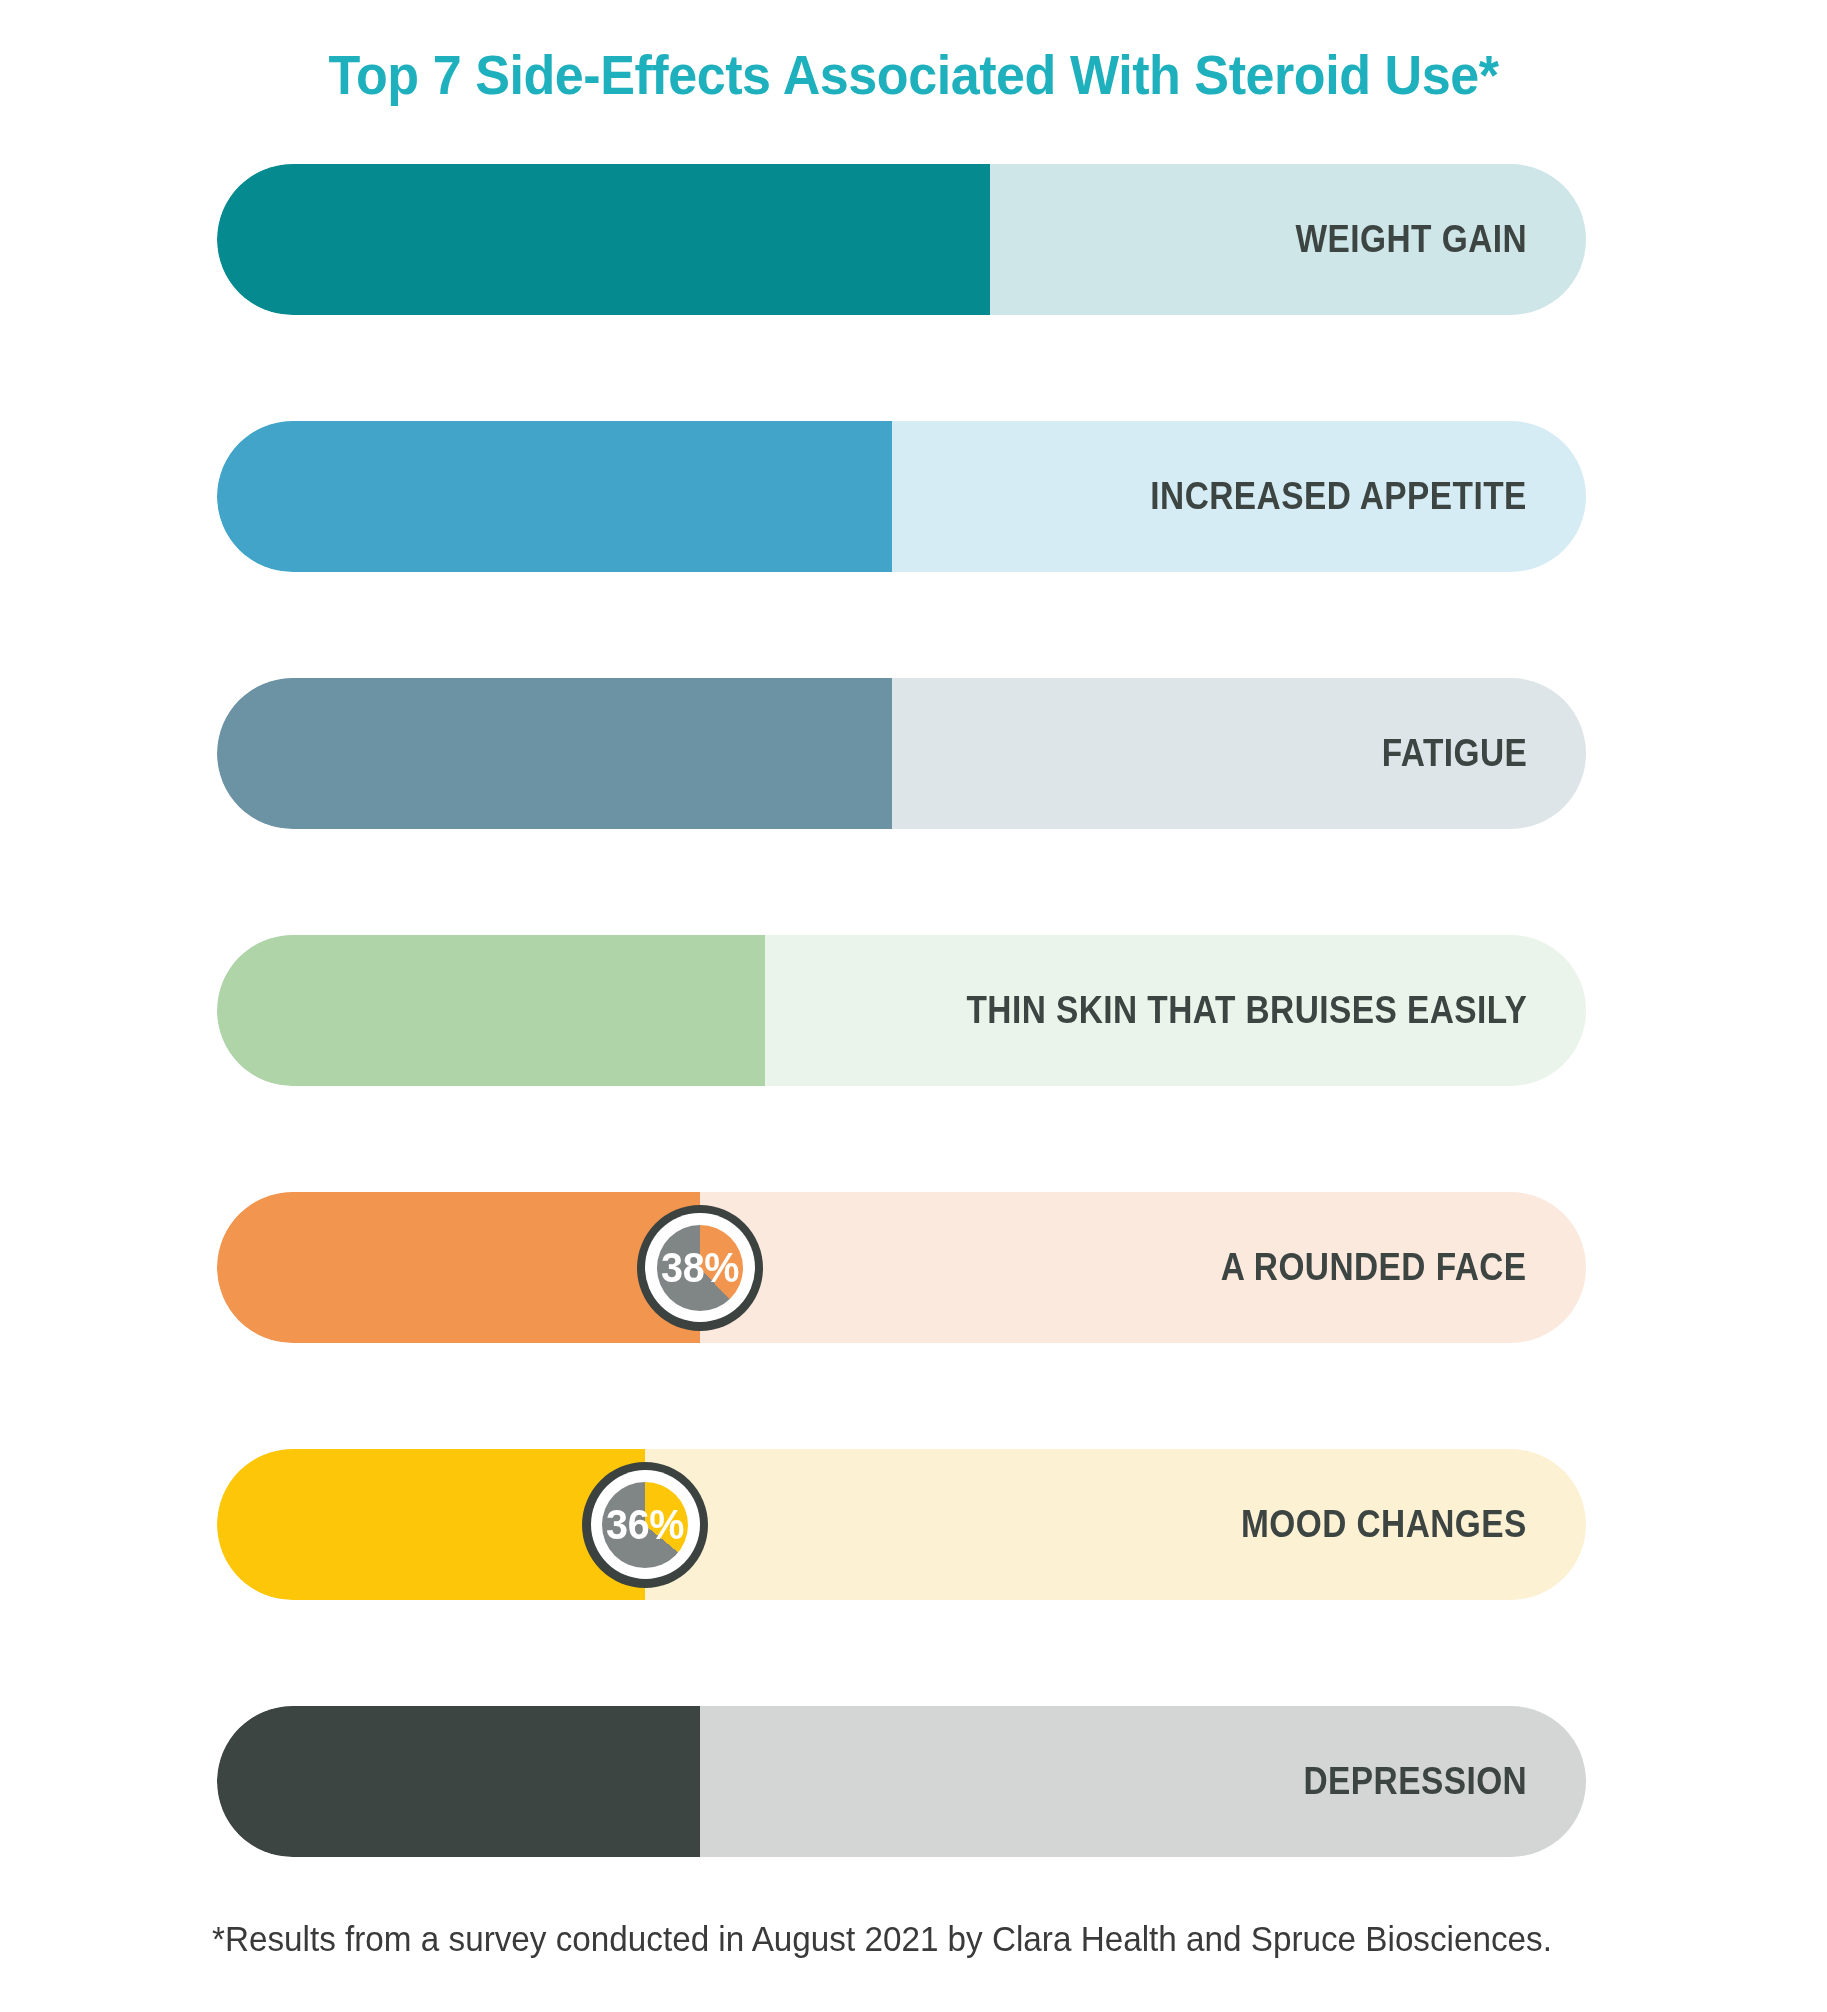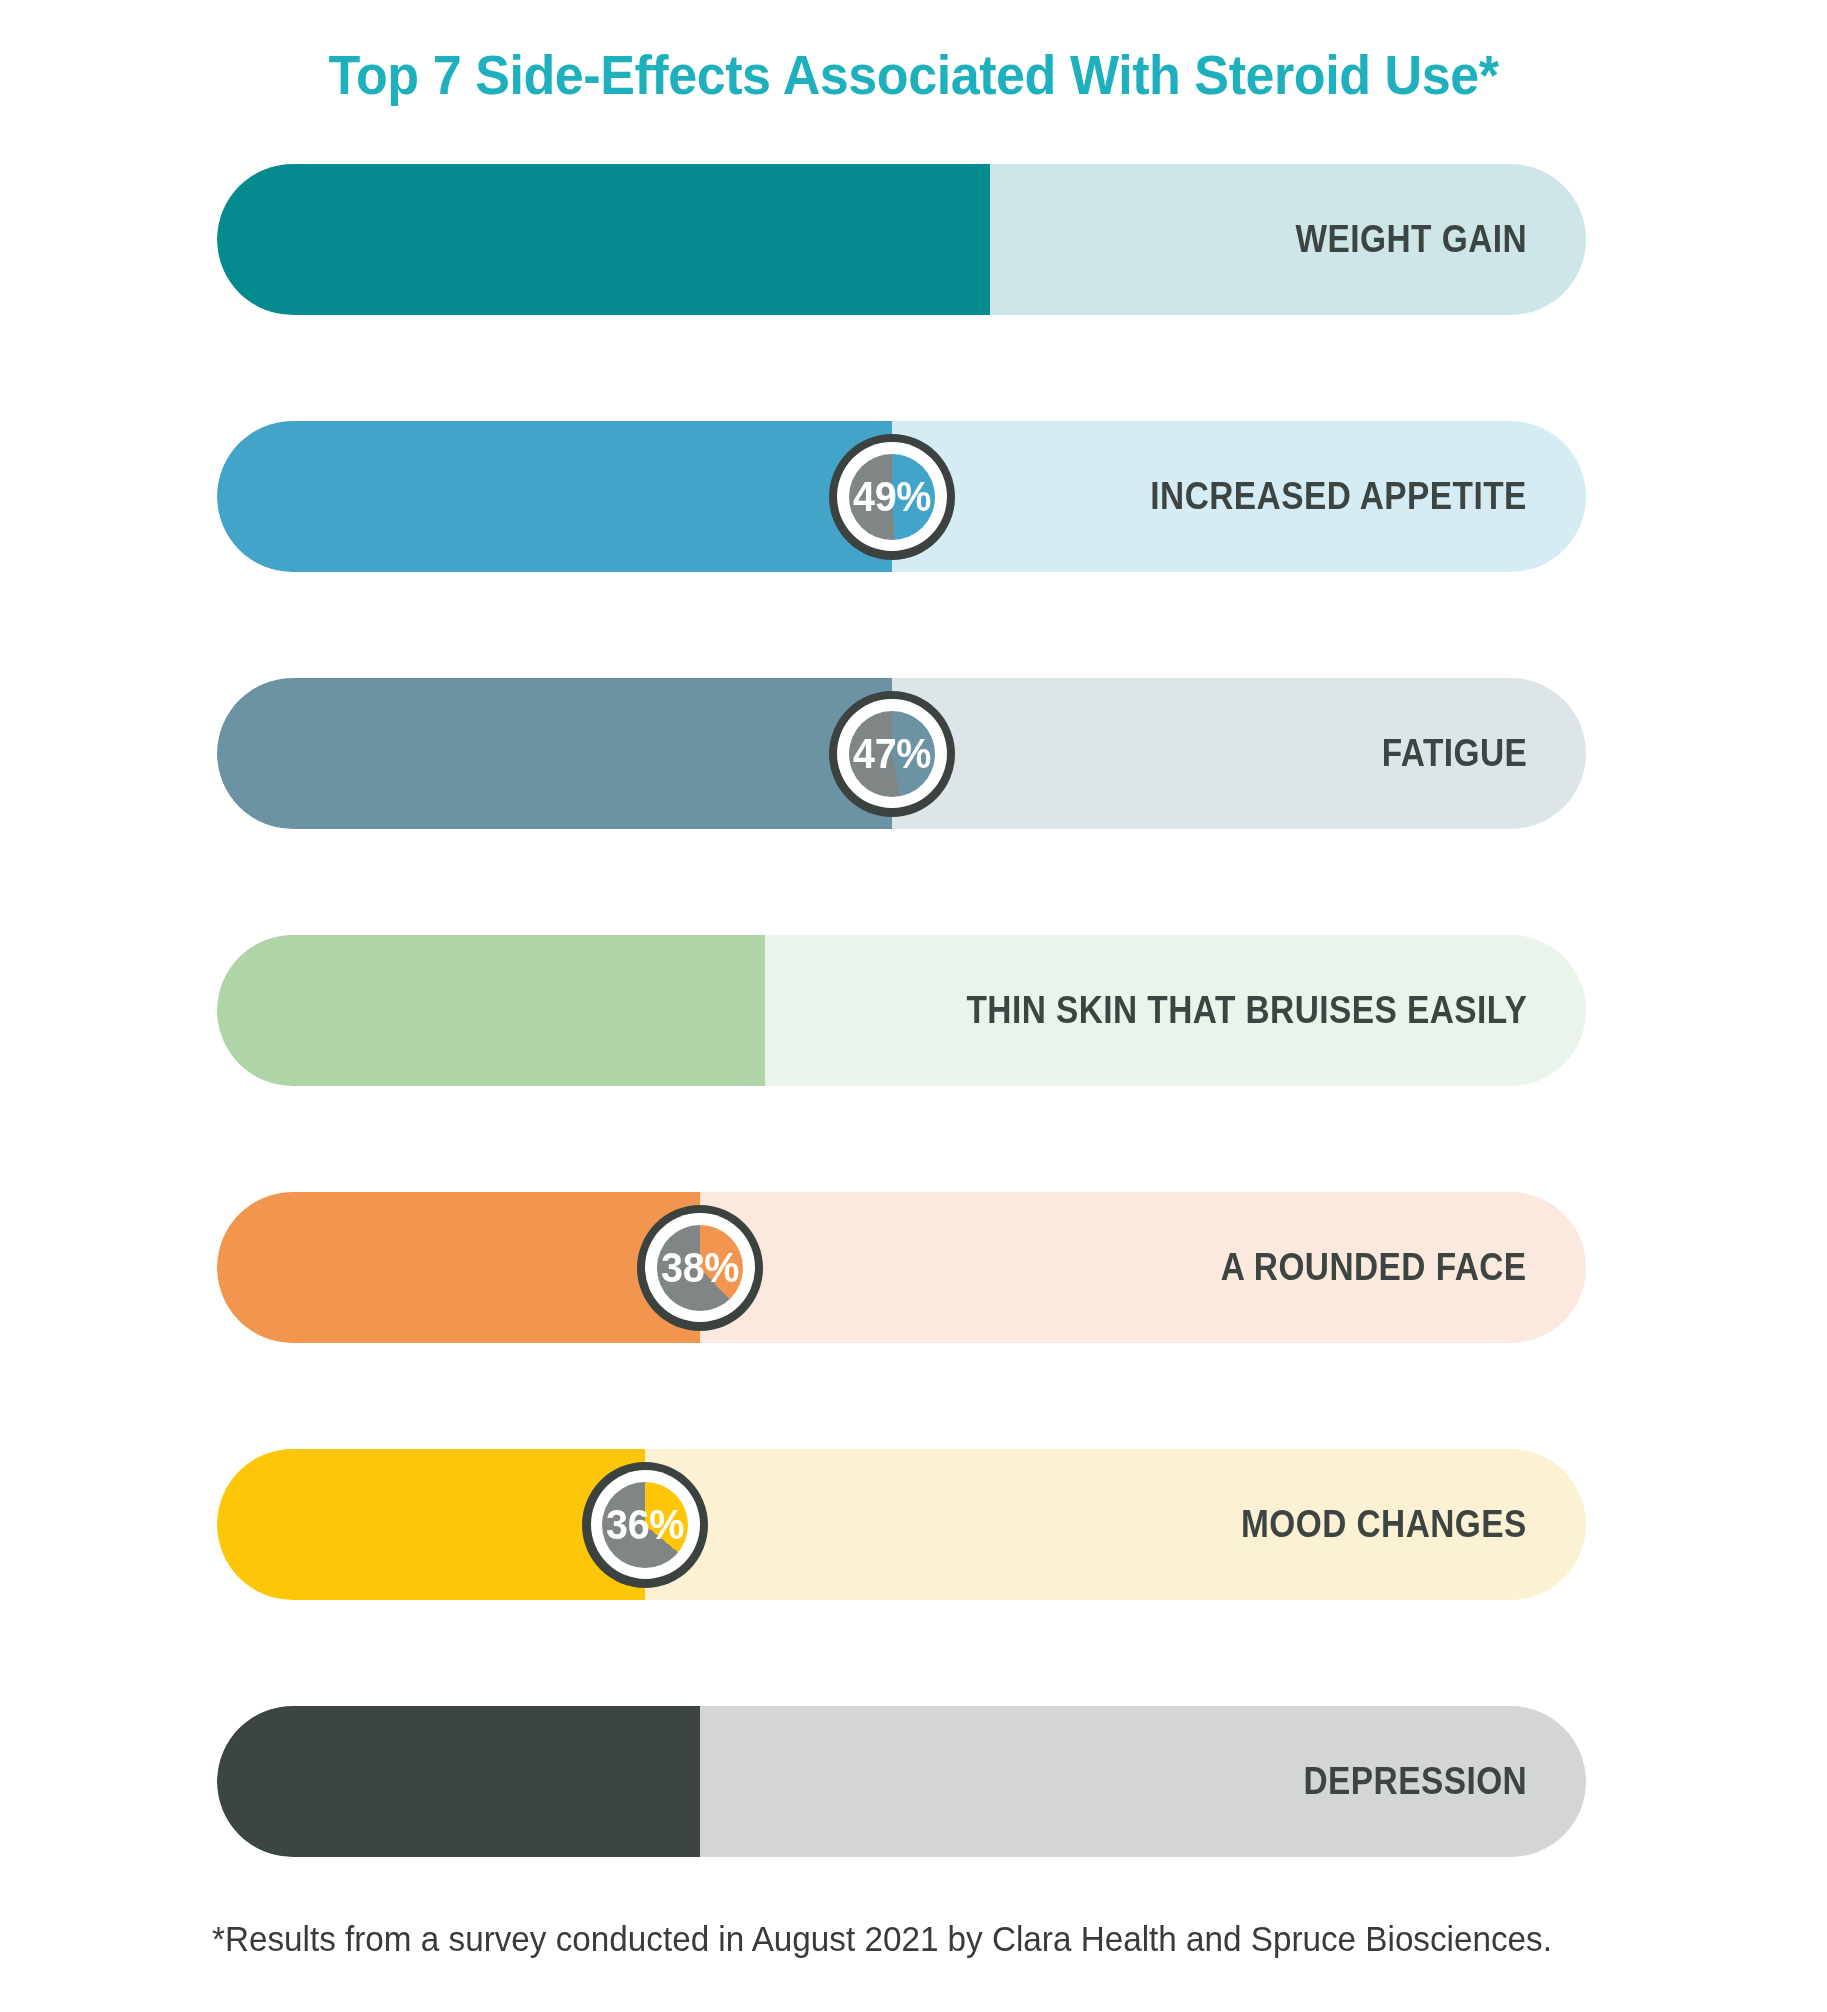--- a/index.html
+++ b/index.html
@@ -153,38 +153,26 @@
         <div class="track" style="background: rgb(207, 230, 232);">
           <div class="fill" style="width: 56.5%; background: rgb(5, 138, 144);"></div>
         </div>
         <div class="label">WEIGHT GAIN</div>
       </div>
       <div class="row">
         <div class="track" style="background: rgb(214, 236, 244);">
           <div class="fill" style="width: 49.3%; background: rgb(65, 164, 200);"></div>
         </div>
         <div class="label">INCREASED APPETITE</div>
-        <div class="marker" style="left: 49.3%;">
-          <div class="ring-outer" style="background: rgb(59, 66, 63);"></div>
-          <div class="ring-white" style="background: rgb(255, 255, 255);"></div>
-          <div class="pie" style="background: conic-gradient(rgb(65, 164, 200) 0deg, rgb(65, 164, 200) 176.4deg, rgb(128, 133, 133) 176.4deg, rgb(128, 133, 133) 360deg);"></div>
-          <div class="pct">49%</div>
-        </div>
       </div>
       <div class="row">
         <div class="track" style="background: rgb(221, 229, 232);">
           <div class="fill" style="width: 49.3%; background: rgb(108, 147, 164);"></div>
         </div>
         <div class="label">FATIGUE</div>
-        <div class="marker" style="left: 49.3%;">
-          <div class="ring-outer" style="background: rgb(59, 66, 63);"></div>
-          <div class="ring-white" style="background: rgb(255, 255, 255);"></div>
-          <div class="pie" style="background: conic-gradient(rgb(108, 147, 164) 0deg, rgb(108, 147, 164) 169.2deg, rgb(128, 133, 133) 169.2deg, rgb(128, 133, 133) 360deg);"></div>
-          <div class="pct">47%</div>
-        </div>
       </div>
       <div class="row">
         <div class="track" style="background: rgb(234, 244, 234);">
           <div class="fill" style="width: 40%; background: rgb(174, 212, 167);"></div>
         </div>
         <div class="label">THIN SKIN THAT BRUISES EASILY</div>
       </div>
       <div class="row">
         <div class="track" style="background: rgb(251, 233, 222);">
           <div class="fill" style="width: 35.3%; background: rgb(242, 149, 79);"></div>

